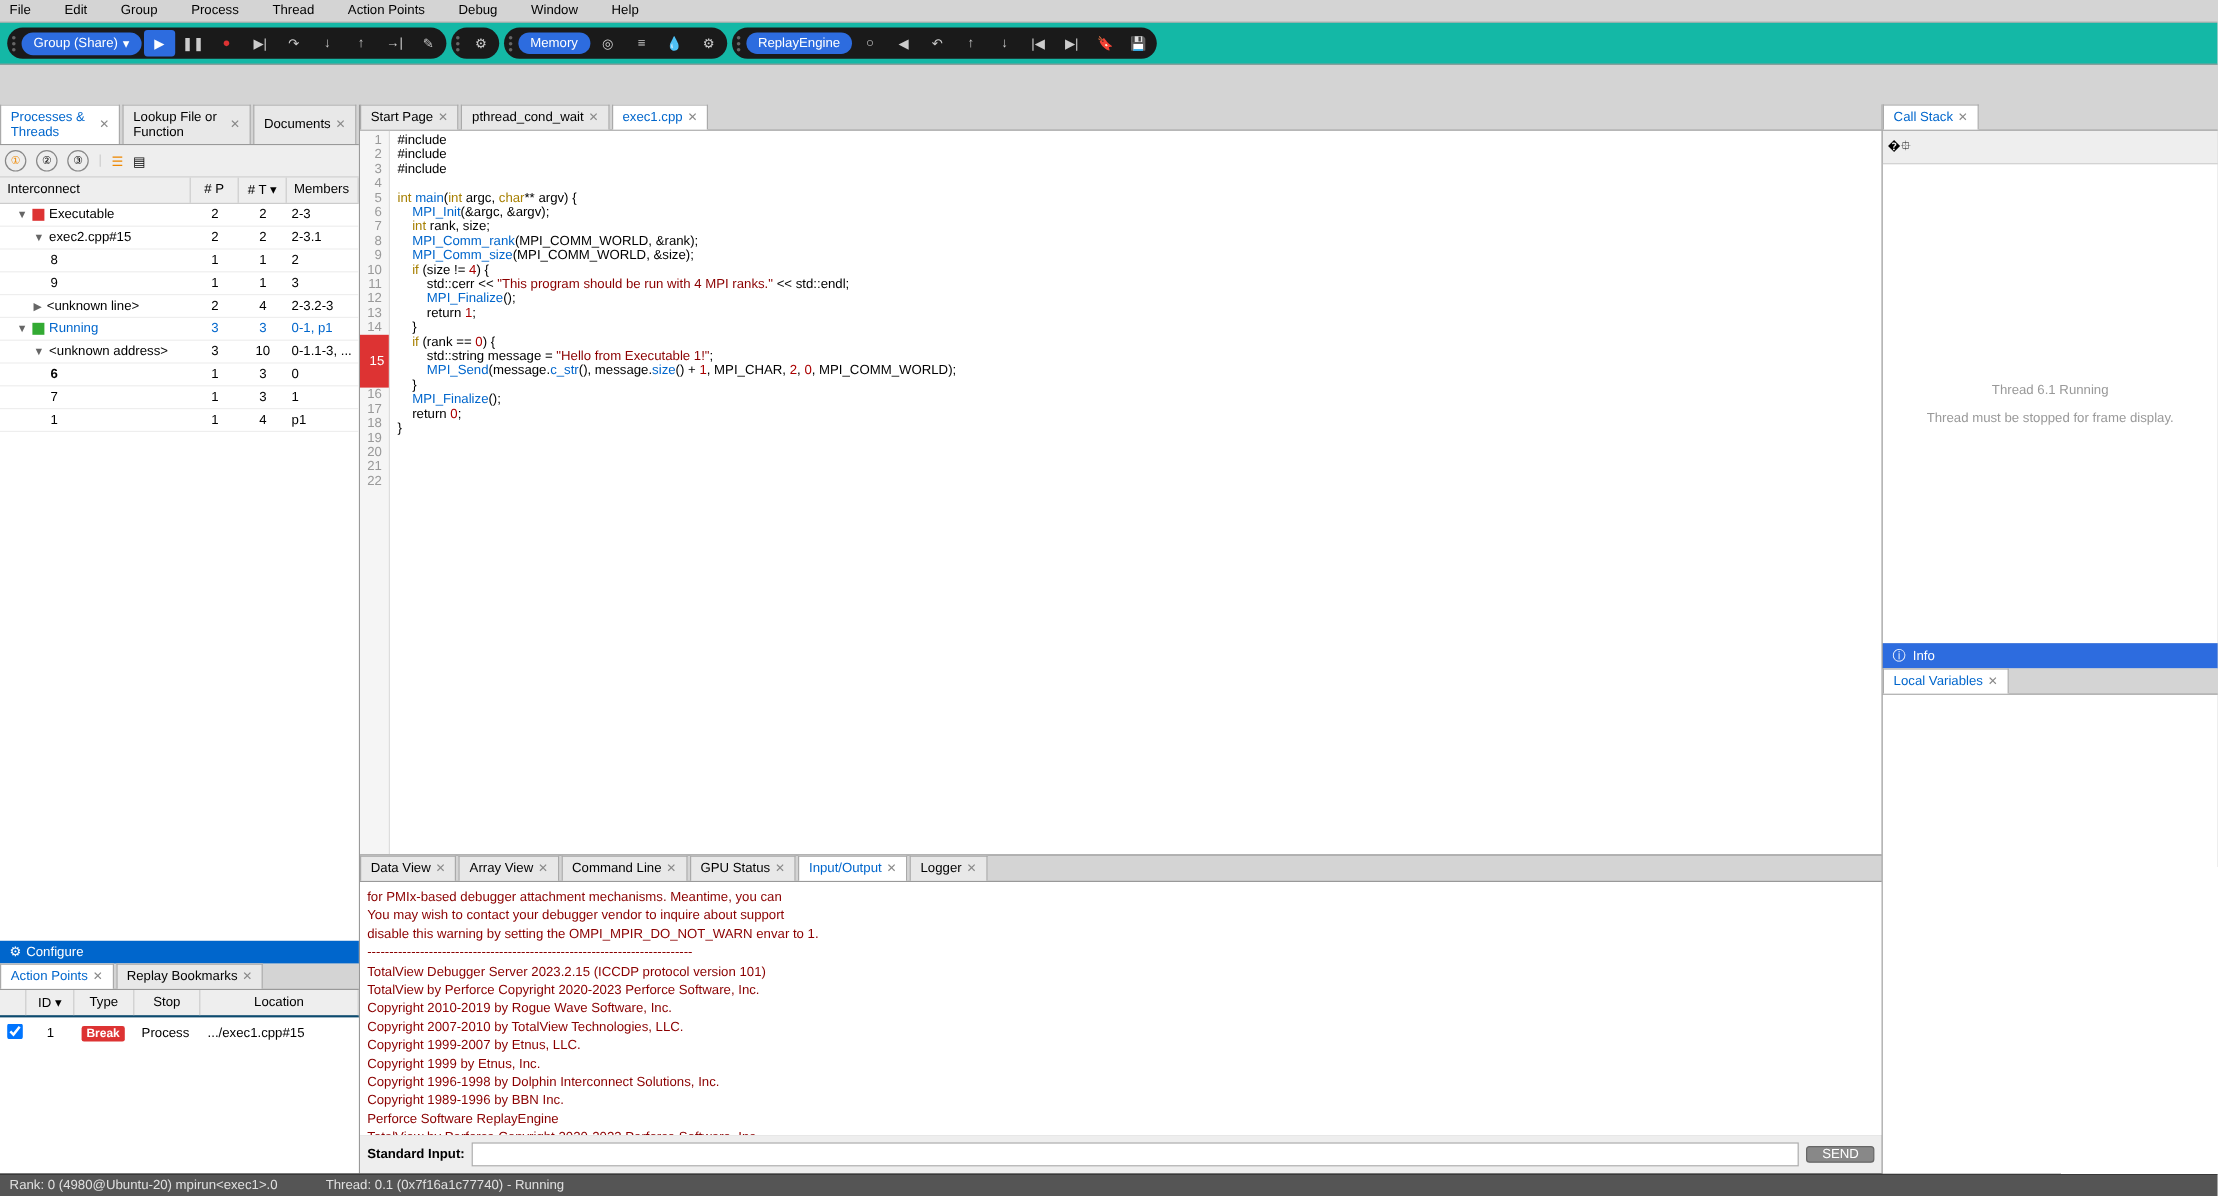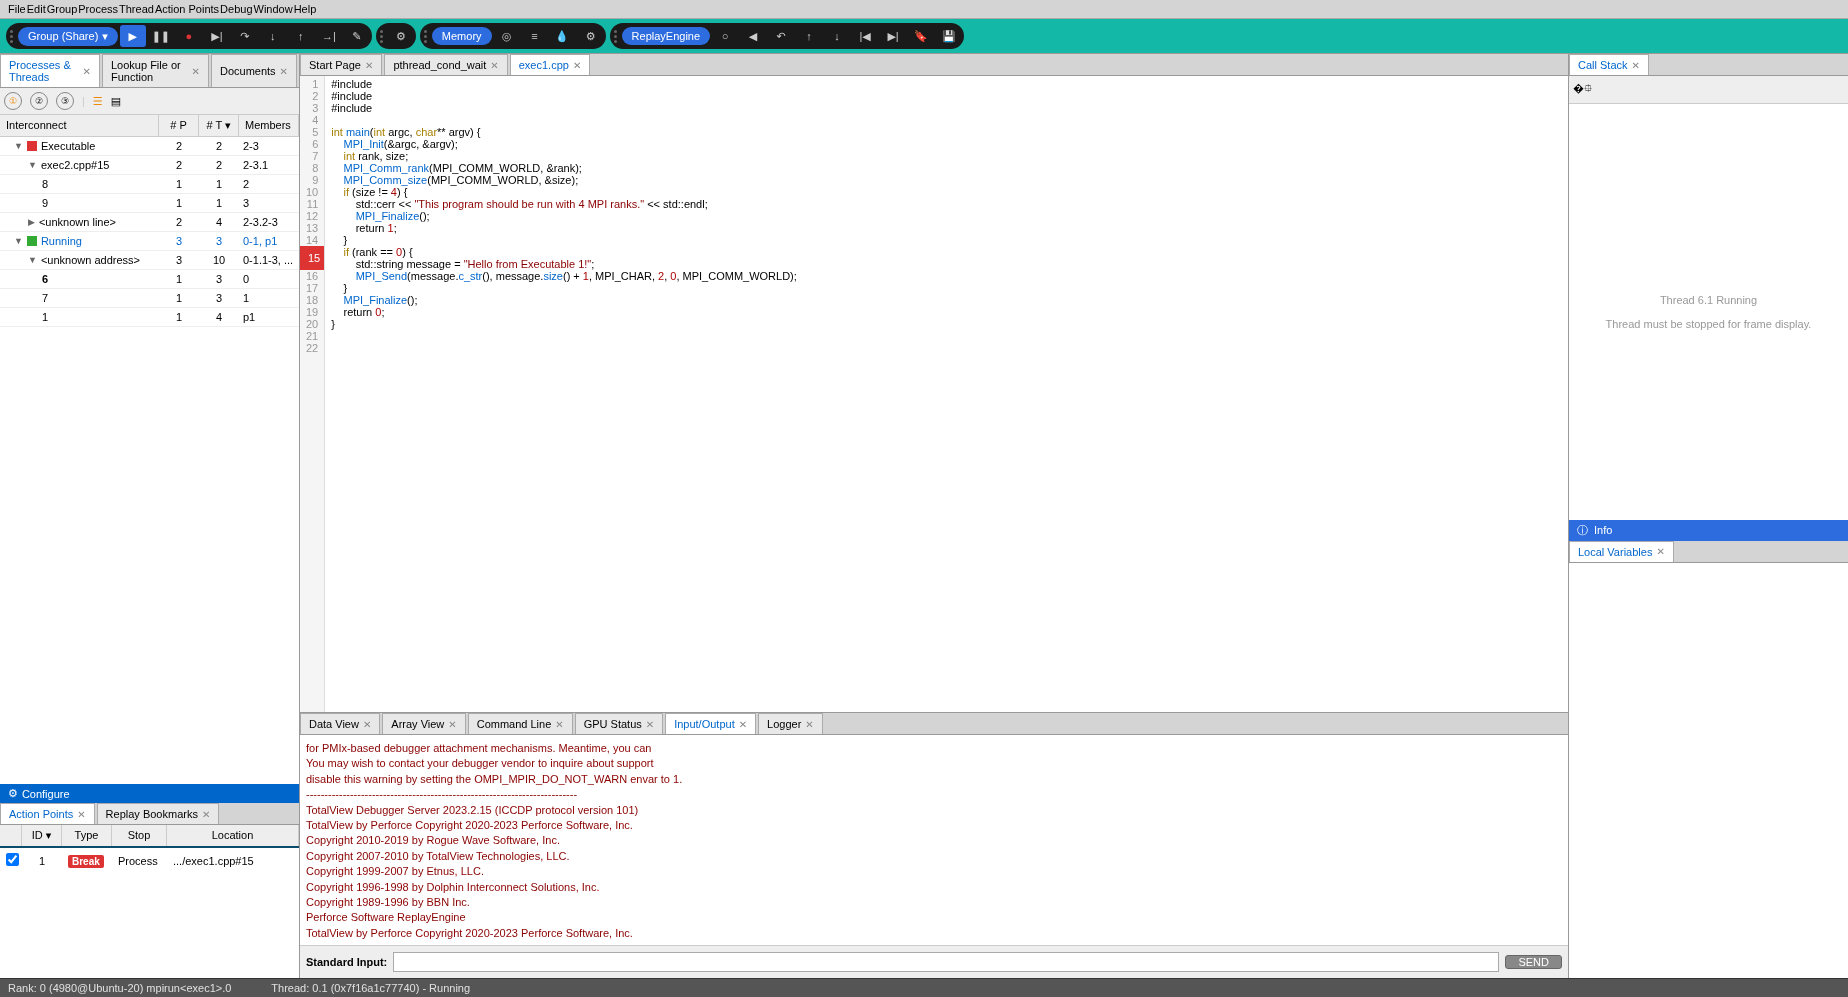--- a/index.html
+++ b/index.html
@@ -1,26 +1,26 @@
 <!DOCTYPE html>
 <html><head>
 <meta charset="utf-8">
 <style>
 *{box-sizing:border-box;margin:0;padding:0;font-family:Arial,sans-serif;font-size:11px;}
 body{background:#d4d4d4;width:1848px;height:997px;overflow:hidden;display:flex;flex-direction:column;}
-.menubar{display:flex;background:#d4d4d4;padding:3px 8px;gap:1px;border-bottom:1px solid #aaa;}
+.menubar{display:flex;background:#d4d4d4;padding:3px 8px;gap:28px;border-bottom:1px solid #aaa;}
 .menubar span{cursor:pointer;}
 .toolbar{display:flex;align-items:center;background:#14b8a6;padding:4px 6px;gap:4px;border-bottom:1px solid #999;}
 .tb-group{display:flex;align-items:center;background:#1a1a1a;border-radius:14px;padding:2px;gap:2px;}
 .tb-btn{width:26px;height:22px;display:flex;align-items:center;justify-content:center;color:#ccc;border-radius:3px;}
 .tb-btn.blue{background:#2d6cdf;color:#fff;}
 .tb-label{background:#2d6cdf;color:#fff;padding:3px 10px;border-radius:10px;font-size:11px;display:flex;align-items:center;gap:4px;}
 .tb-handle{width:6px;height:22px;display:flex;flex-direction:column;justify-content:center;gap:2px;margin-left:2px;}
 .tb-handle span{width:3px;height:3px;background:#666;border-radius:50%;}
-.main{display:flex;flex:1;overflow:hidden;}
+.main{display:flex;flex:1;overflow:hidden;margin-top:33px;}
 .left-col{width:300px;display:flex;flex-direction:column;border-right:1px solid #999;}
 .mid-col{flex:1;display:flex;flex-direction:column;}
 .right-col{width:280px;display:flex;flex-direction:column;border-left:1px solid #999;}
 .tabstrip{display:flex;background:#d4d4d4;border-bottom:1px solid #999;}
 .tab{padding:4px 8px;background:#e8e8e8;border:1px solid #aaa;border-bottom:none;margin-right:2px;display:flex;align-items:center;gap:4px;cursor:pointer;}
 .tab.active{background:#fff;color:#0066cc;}
 .tab .close{color:#888;font-size:10px;}
 .panel{background:#fff;flex:1;overflow:auto;}
 .left-icons{display:flex;align-items:center;padding:4px;gap:8px;border-bottom:1px solid #ccc;background:#eee;}
 .icon-circ{width:18px;height:18px;border:1px solid #888;border-radius:50%;display:flex;align-items:center;justify-content:center;font-size:9px;}
@@ -41,21 +41,21 @@
 .sq.green{background:#3a3;}
 .sel-row{color:#0066cc;}
 .config-bar{background:#0066cc;color:#fff;padding:3px 8px;display:flex;align-items:center;gap:4px;}
 .ap-header{display:flex;background:#eee;border-bottom:2px solid #0c4a6e;}
 .ap-header div{padding:4px 6px;border-right:1px solid #ccc;text-align:center;}
 .ap-row{display:flex;align-items:center;padding:3px 0;}
 .ap-row div{padding:2px 6px;}
 .break-badge{background:#d33;color:#fff;padding:1px 4px;border-radius:2px;font-size:10px;font-weight:bold;}
 .code-area{display:flex;flex:1;overflow:auto;background:#fff;font-family:monospace;font-size:12px;}
 .gutter{background:#f5f5f5;border-right:1px solid #ddd;text-align:right;color:#999;padding:2px 6px;user-select:none;}
-.gutter .bp{background:#d33;color:#fff;padding:6px 4px;margin:0 -6px;}
+.gutter .bp{background:#d33;color:#fff;padding:16px 4px;margin:0 -6px;}
 .code{flex:1;padding:2px 6px;white-space:pre;}
 .kw{color:#a67f00;}
 .fn{color:#0066cc;}
 .num{color:#a00;}
 .str{color:#8b0000;}
 .bottom-tabs{display:flex;background:#d4d4d4;border-top:1px solid #999;}
 .console{background:#fff;padding:6px;color:#8b0000;font-size:11px;line-height:1.4;height:210px;overflow:auto;}
 .stdin-bar{display:flex;align-items:center;padding:6px;gap:6px;background:#eee;border-top:1px solid #ccc;}
 .stdin-bar input{flex:1;padding:3px;border:1px solid #aaa;}
 .stdin-bar button{background:#888;color:#fff;padding:0 12px;border:1px solid #666;border-radius:3px;}
@@ -358,20 +358,21 @@
     <div class="console" id="console">
         <div>for PMIx-based debugger attachment mechanisms. Meantime, you can</div>
         <div>You may wish to contact your debugger vendor to inquire about support</div>
         <div>disable this warning by setting the OMPI_MPIR_DO_NOT_WARN envar to 1.</div>
         <div>--------------------------------------------------------------------------</div>
         <div>TotalView Debugger Server 2023.2.15 (ICCDP protocol version 101)</div>
         <div>TotalView by Perforce Copyright 2020-2023 Perforce Software, Inc.</div>
         <div>Copyright 2010-2019 by Rogue Wave Software, Inc.</div>
         <div>Copyright 2007-2010 by TotalView Technologies, LLC.</div>
         <div>Copyright 1999-2007 by Etnus, LLC.</div>
+        <div>Copyright 1999 by Etnus, Inc.</div>
         <div>Copyright 1996-1998 by Dolphin Interconnect Solutions, Inc.</div>
         <div>Copyright 1989-1996 by BBN Inc.</div>
         <div>Perforce Software ReplayEngine</div>
         <div>TotalView by Perforce Copyright 2020-2023 Perforce Software, Inc.</div>
       </div>
     <div class="stdin-bar">
       <b>Standard Input:</b>
       <input type="text" style="">
       <button>SEND</button>
     </div>

